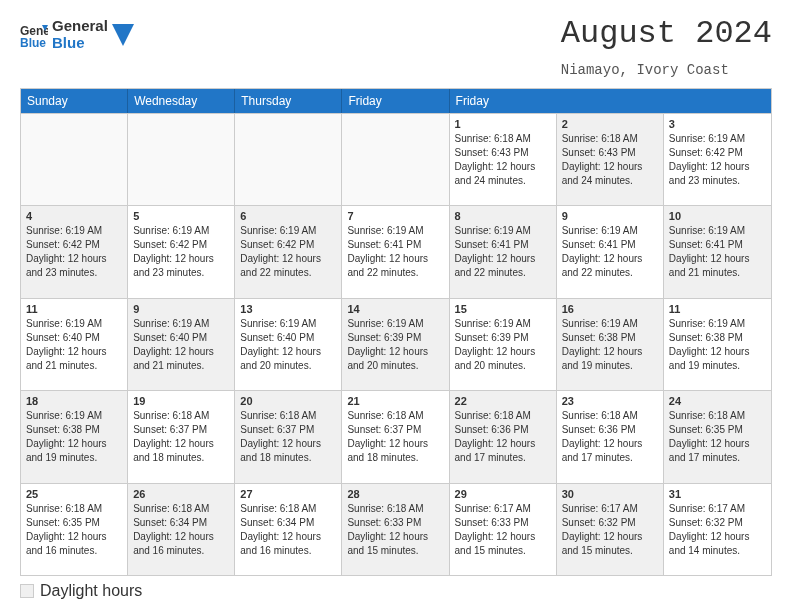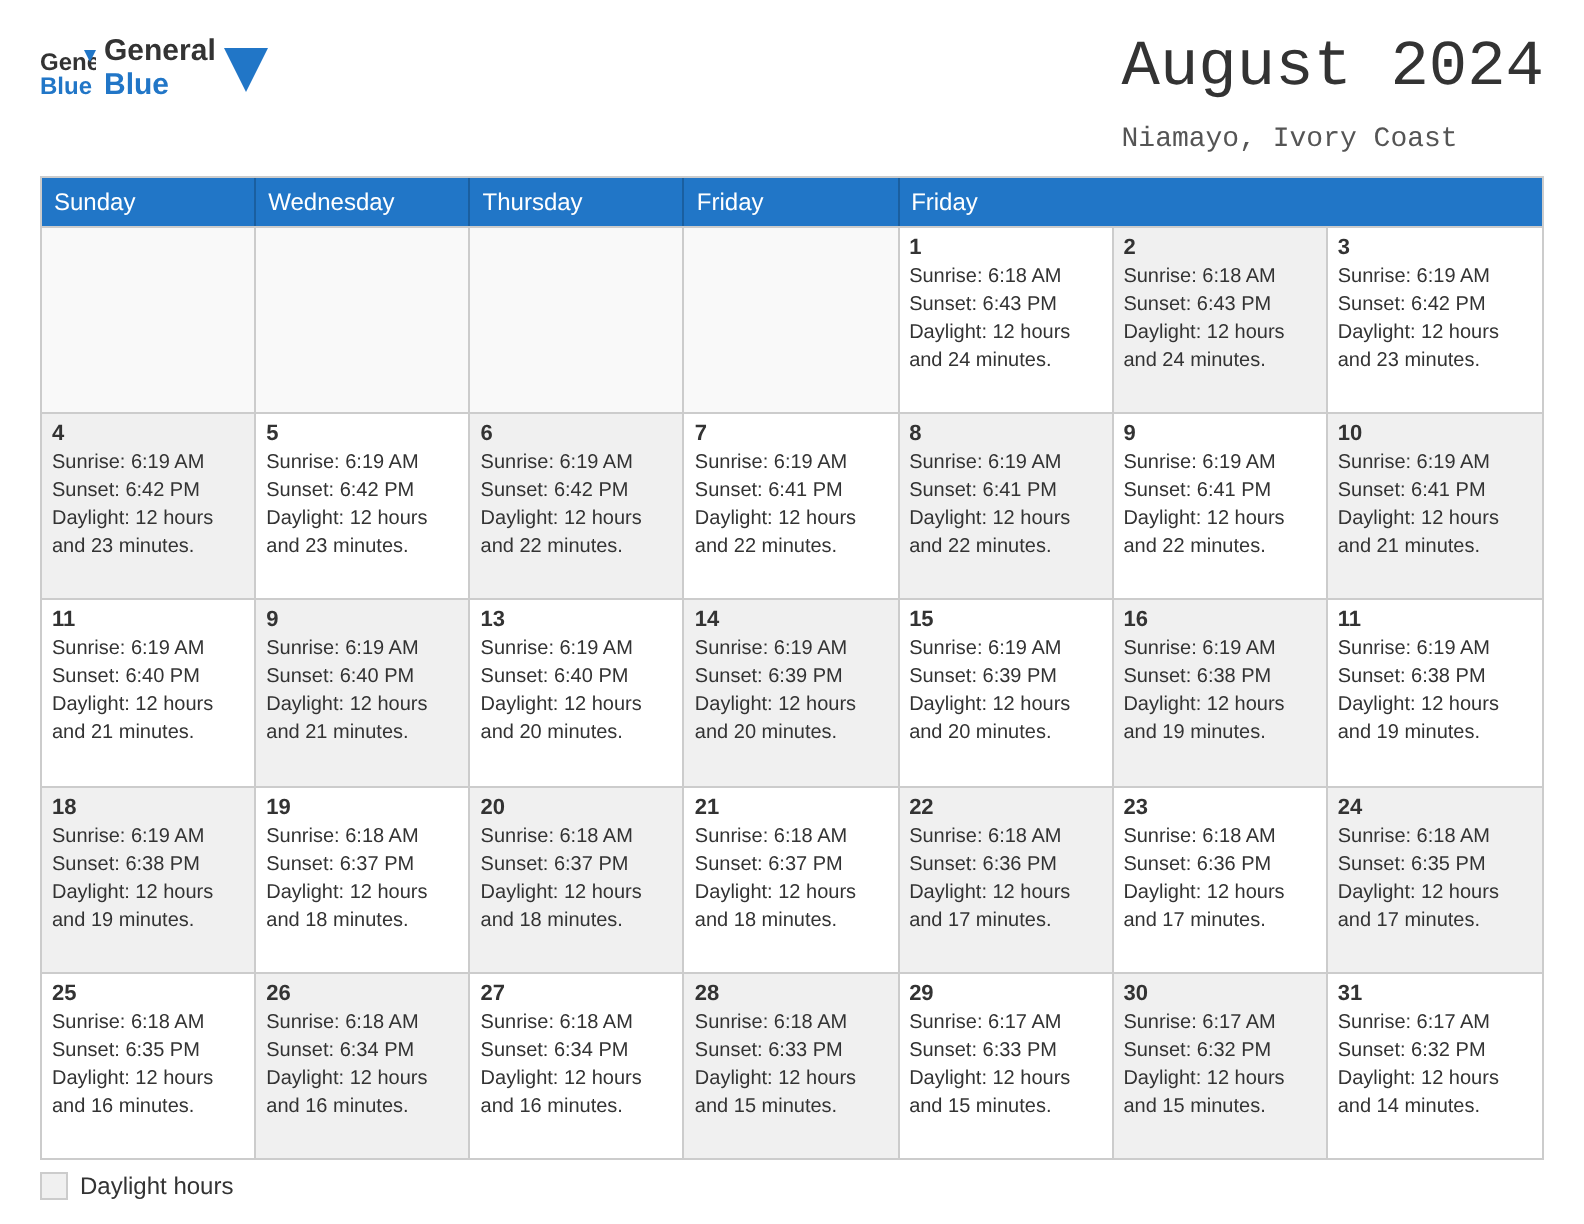--- a/index.html
+++ b/index.html
@@ -107,21 +107,21 @@
       gap: 6px;
     }
     .daylight-box {
       width: 14px;
       height: 14px;
       background: #f0f0f0;
       border: 1px solid #ccc;
       display: inline-block;
     }
     .footer-label {
-      font-size: 12px;
+      font-size: 16px;
       color: #333;
     }
   </style>
 </head>
 <body>
 
 <div class="page">
   <div class="header">
     <div class="logo">
       <svg class="logo-icon" viewBox="0 0 28 28">

